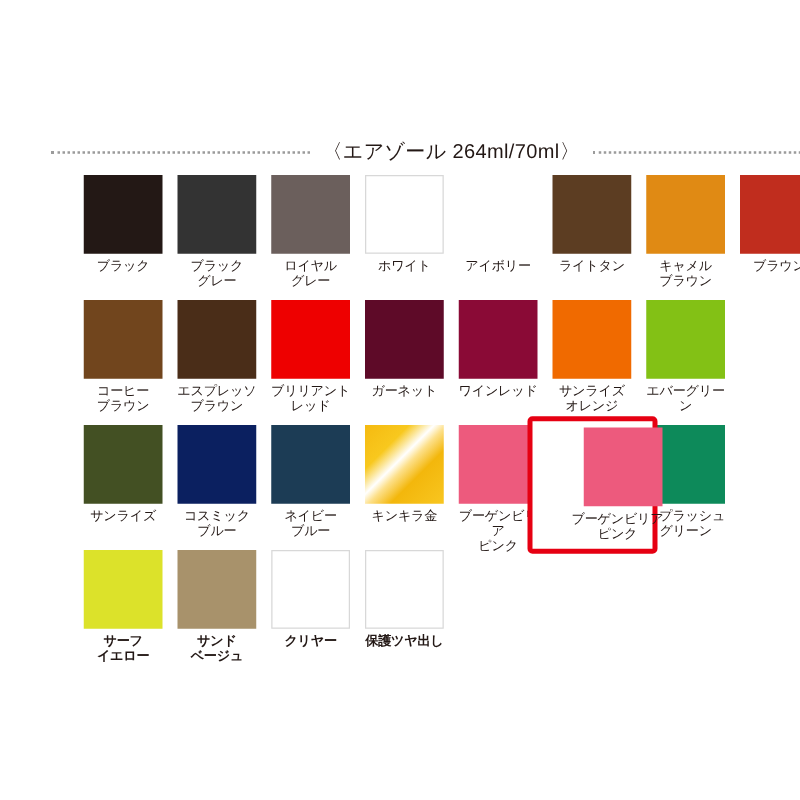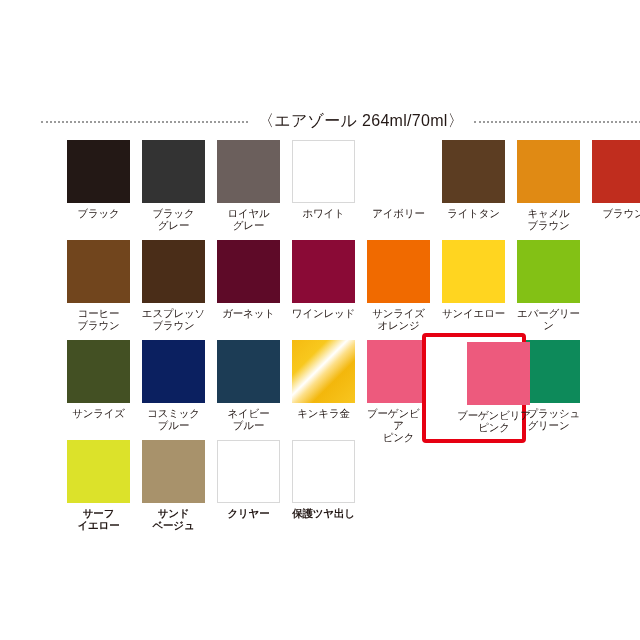--- a/index.html
+++ b/index.html
@@ -167,35 +167,36 @@
           <div class="swatch-chip" style="background: rgb(113, 69, 29);"></div>
           <div class="swatch-label">コーヒー
 ブラウン</div>
         </div>
         <div class="swatch-cell">
           <div class="swatch-chip" style="background: rgb(74, 45, 24);"></div>
           <div class="swatch-label">エスプレッソ
 ブラウン</div>
         </div>
         <div class="swatch-cell">
+          <div class="swatch-chip" style="background: rgb(238, 0, 0);"></div>
+          <div class="swatch-label">ブリリアント
+レッド</div>
+        </div>
+        <div class="swatch-cell">
           <div class="swatch-chip" style="background: rgb(94, 10, 40);"></div>
           <div class="swatch-label">ガーネット</div>
         </div>
         <div class="swatch-cell">
           <div class="swatch-chip" style="background: rgb(138, 10, 54);"></div>
           <div class="swatch-label">ワインレッド</div>
         </div>
         <div class="swatch-cell">
           <div class="swatch-chip" style="background: rgb(240, 106, 0);"></div>
           <div class="swatch-label">サンライズ
 オレンジ</div>
-        </div>
-        <div class="swatch-cell">
-          <div class="swatch-chip" style="background: rgb(255, 213, 32);"></div>
-          <div class="swatch-label">サンイエロー</div>
         </div>
         <div class="swatch-cell">
           <div class="swatch-chip" style="background: rgb(131, 193, 21);"></div>
           <div class="swatch-label">エバーグリーン</div>
         </div>
       </div>
       <div class="swatch-row row-3">
         <div class="swatch-cell">
           <div class="swatch-chip" style="background: rgb(67, 80, 35);"></div>
           <div class="swatch-label">サンライズ</div>

